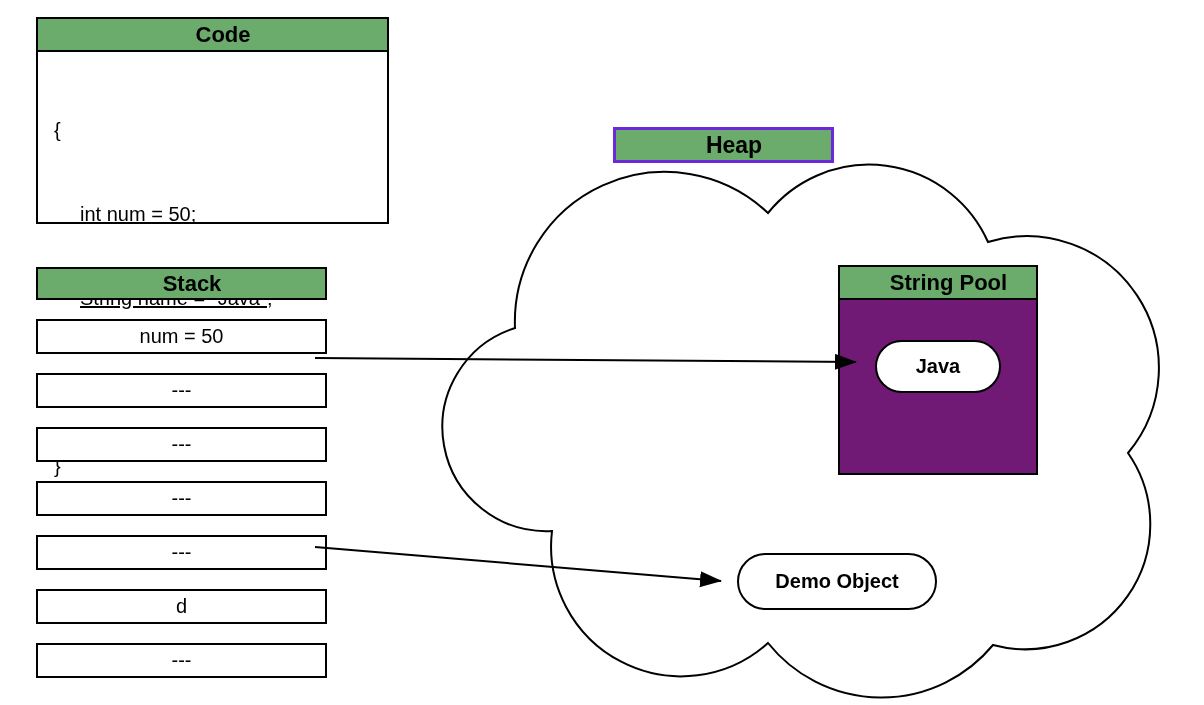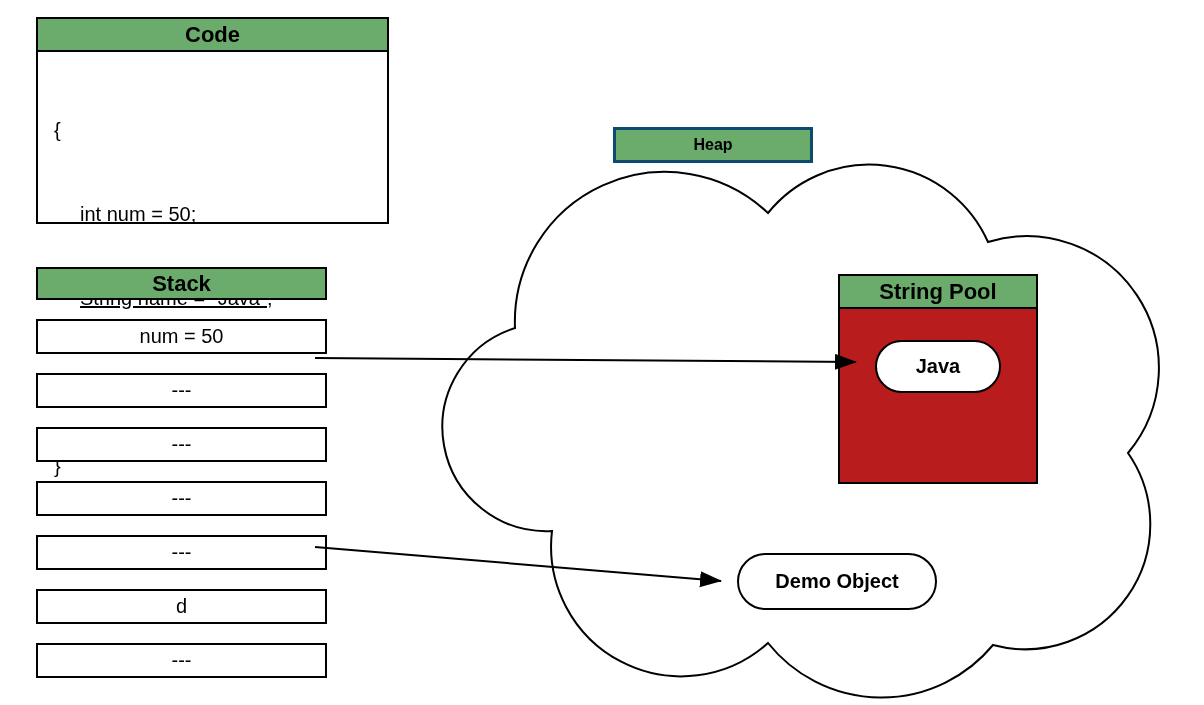--- a/index.html
+++ b/index.html
@@ -13,20 +13,21 @@
     position: relative;
     width: 1204px;
     height: 705px;
     background: #ffffff;
     overflow: hidden;
   }
   .hdr {
     background: #6bab6c;
     font-weight: bold;
     text-align: center;
+    padding-left: 21px;
   }
   
   .code-box {
     position: absolute;
     left: 36px; top: 17px;
     width: 349px; height: 203px;
     border: 2px solid #000;
     background: #fff;
   }
   .code-box .hdr {
@@ -62,31 +63,30 @@
     line-height: 31px;
     font-size: 20px;
     text-align: center;
   }
   
   .heap-label {
     position: absolute;
     left: 613px; top: 127px;
     width: 194px; height: 30px;
     line-height: 30px;
-    border: 3px solid #0c4a6e;
-    font-size: 16px;
+    border: 3px solid #6d28d9;
+    font-size: 23px;
   }
   
   .string-pool {
     position: absolute;
     left: 838px; top: 265px;
     width: 196px; height: 206px;
     border: 2px solid #000;
-    background: #b91c1c;
-    margin-top: 9px;
+    background: #701a75;
   }
   .string-pool .hdr {
     height: 31px;
     line-height: 31px;
     font-size: 22px;
     border-bottom: 2px solid #000;
   }
   
   .pill {
     position: absolute;

